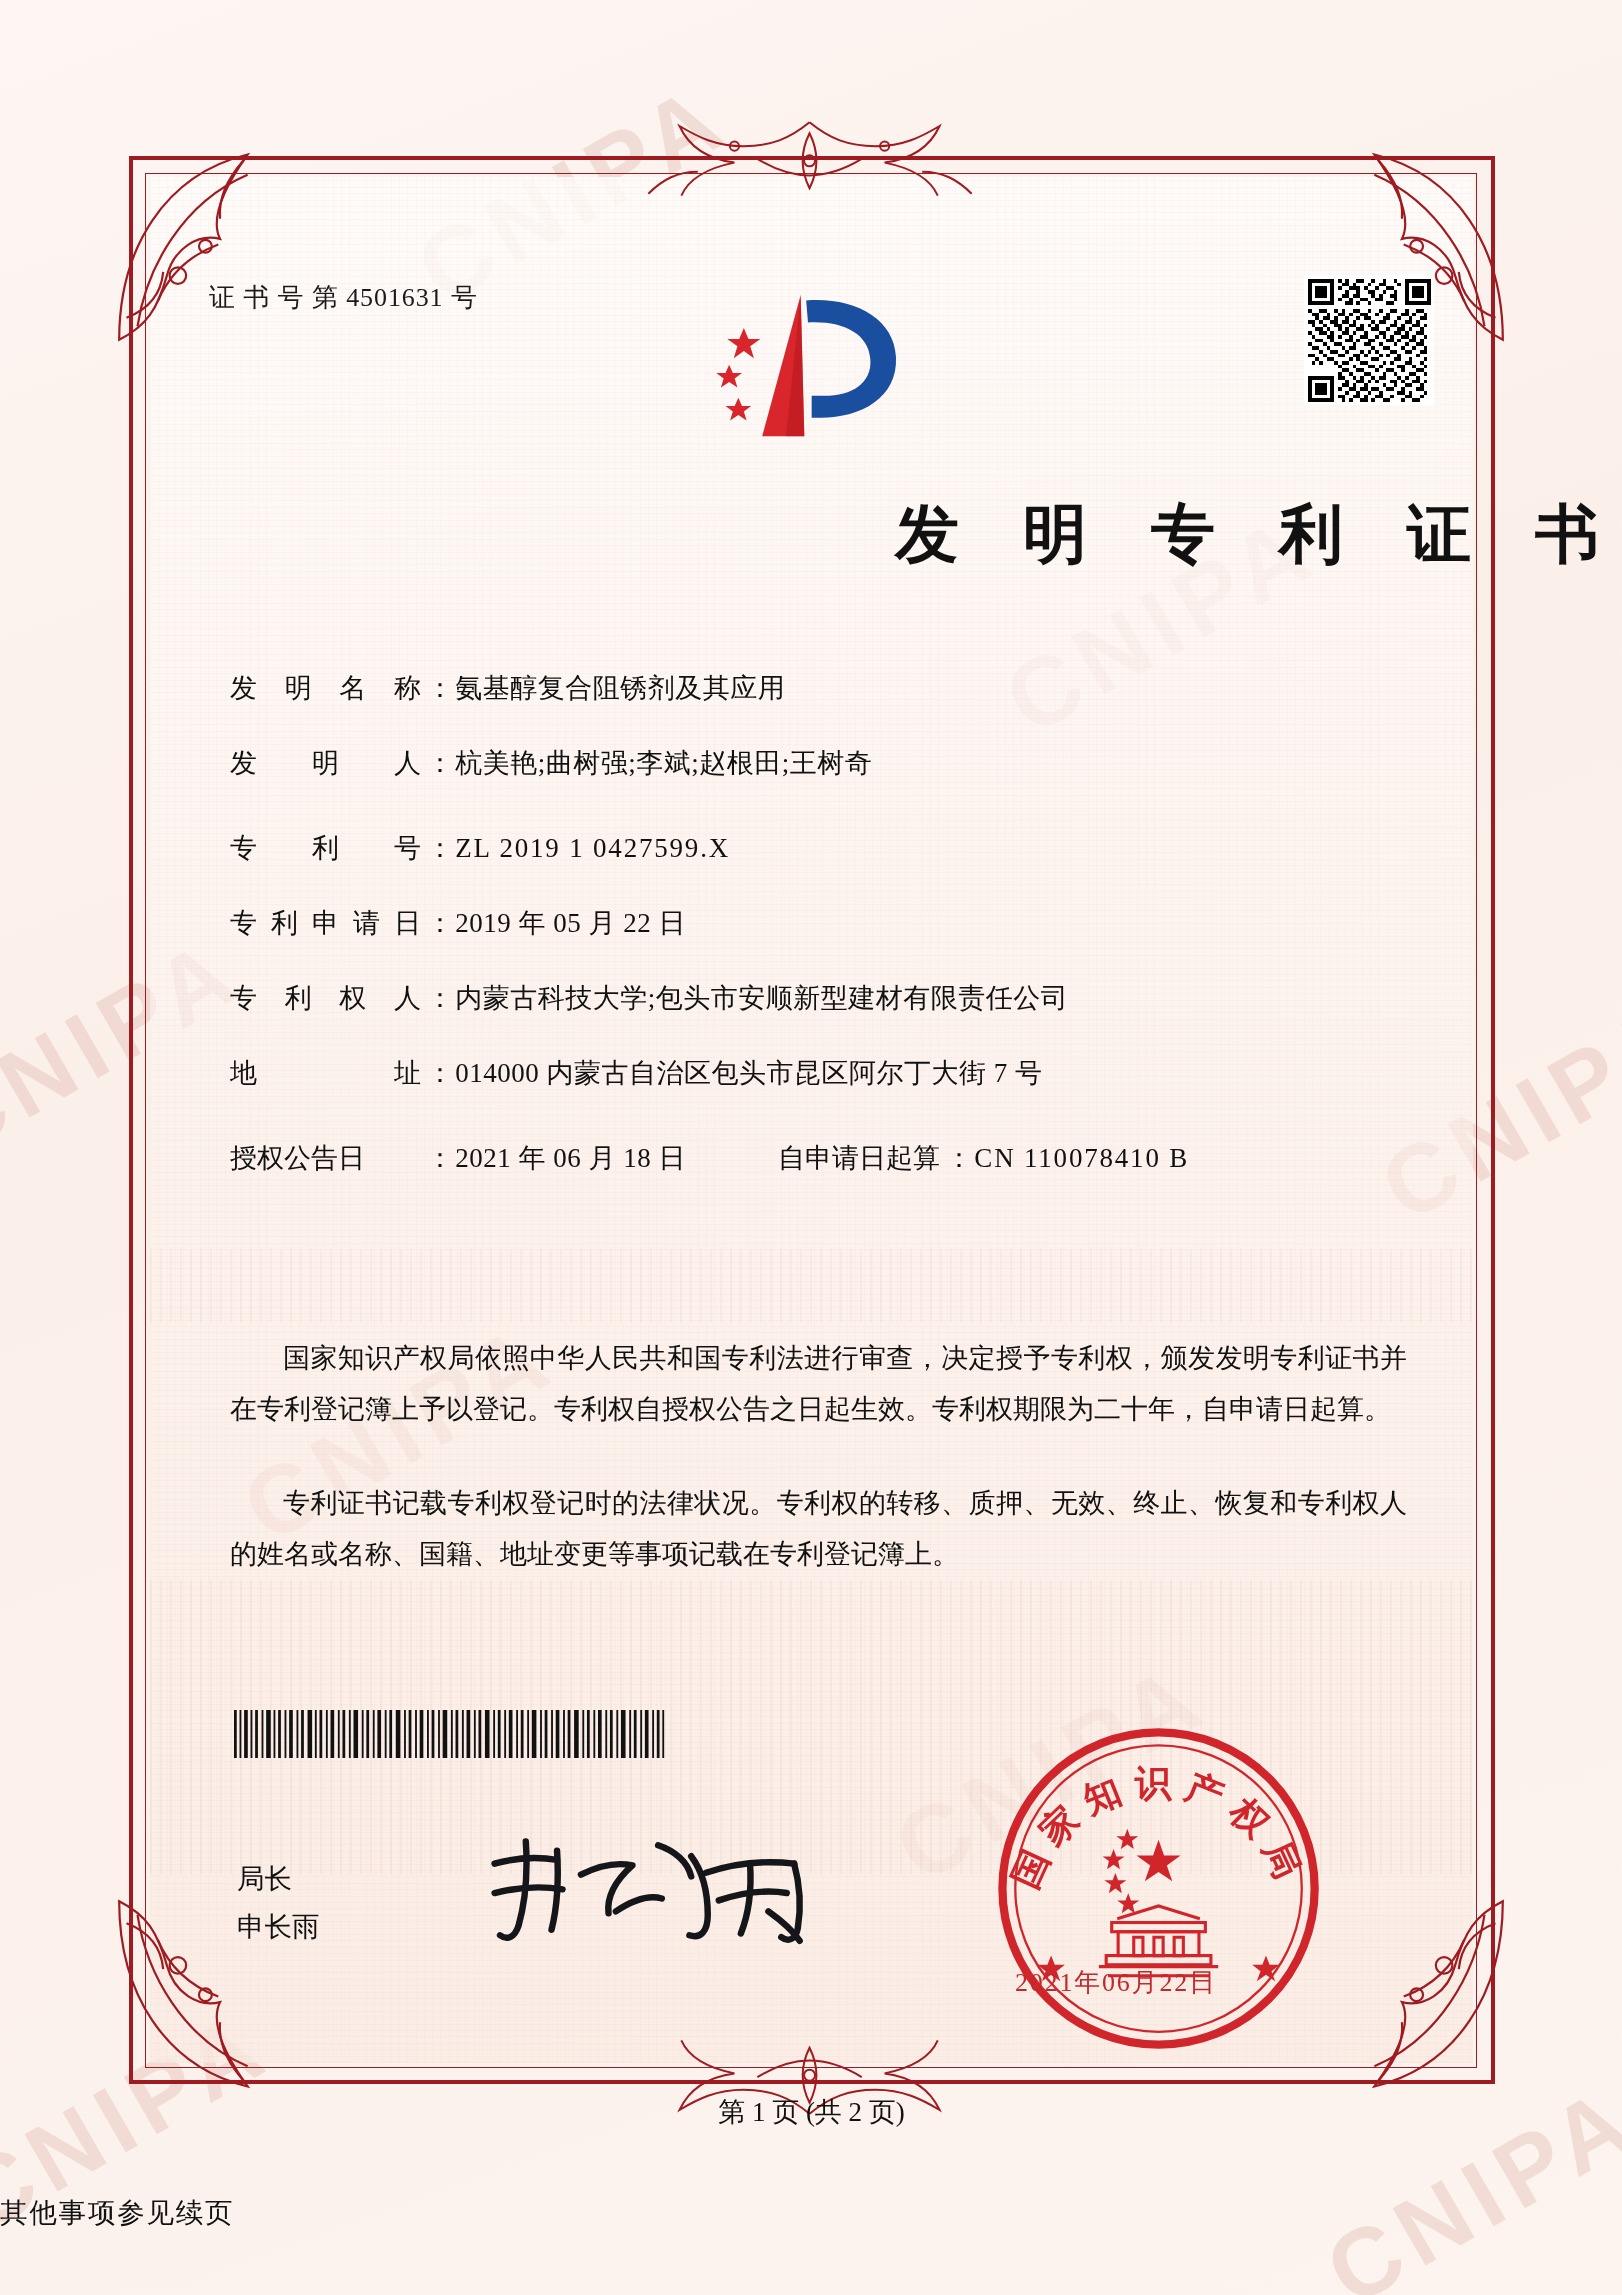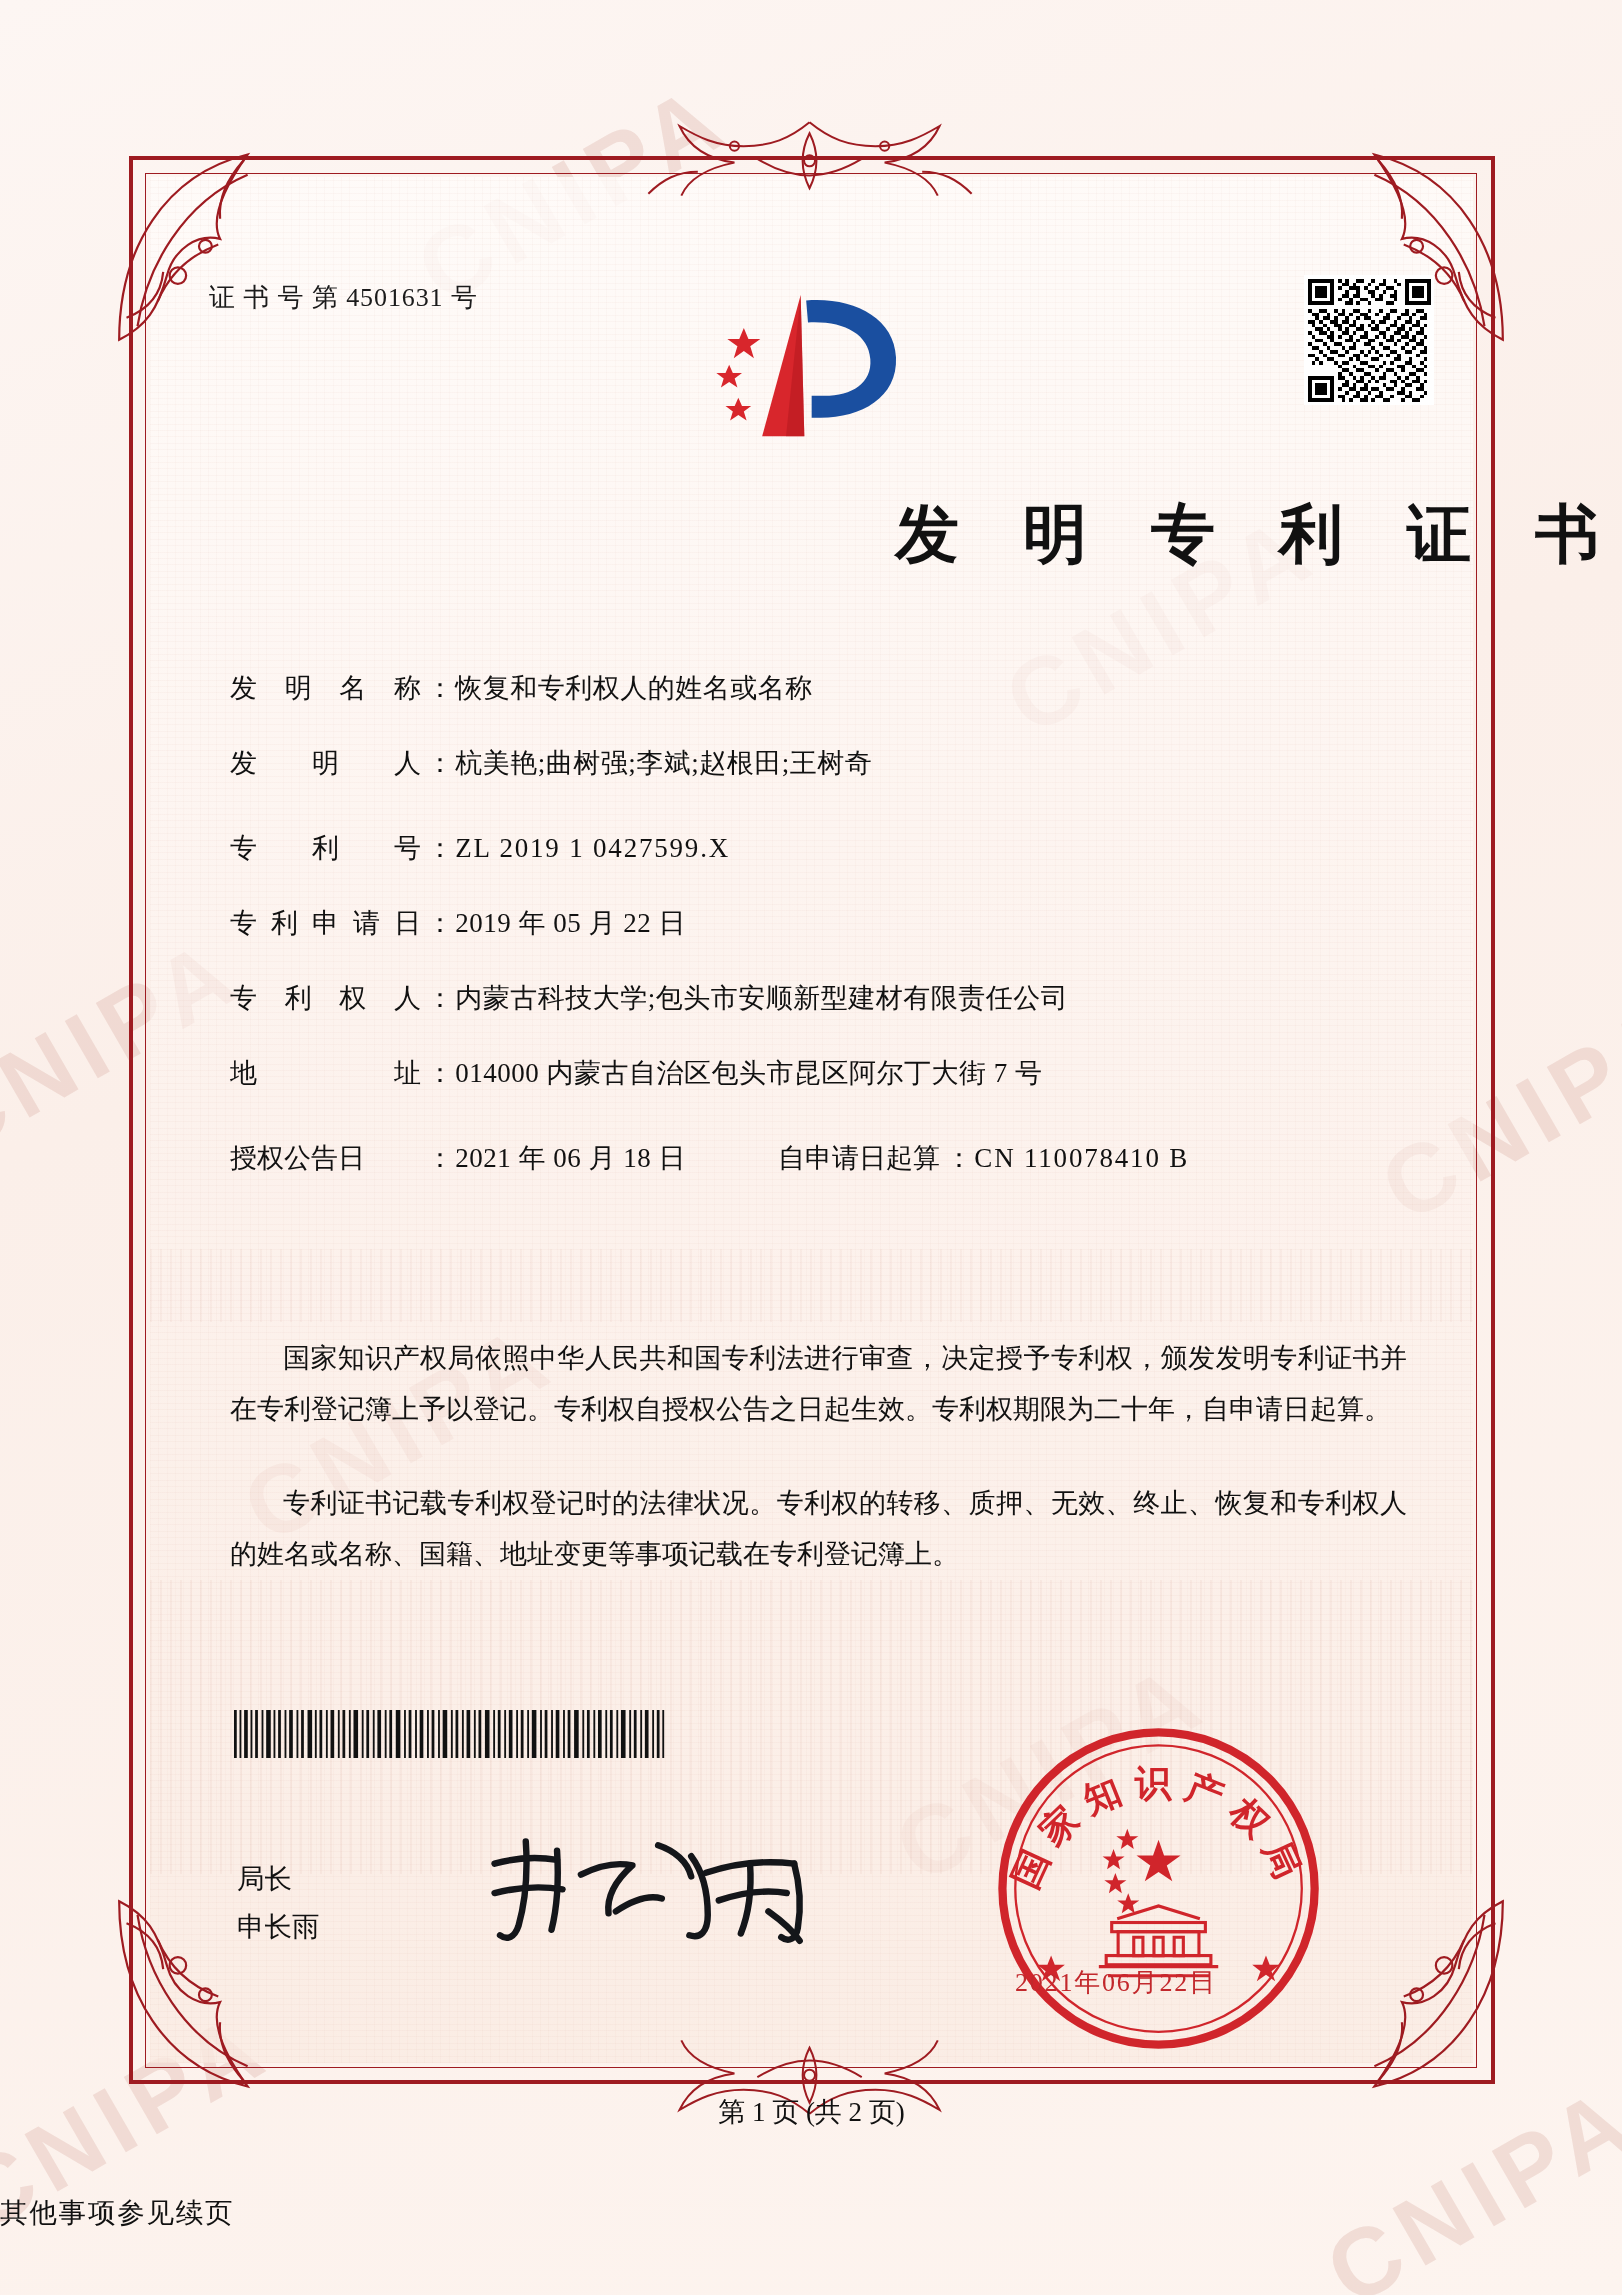--- a/index.html
+++ b/index.html
@@ -656,21 +656,21 @@
   <div class="fields">
 
     <div class="row">
       <span class="lbl">
           <span>发</span>
           <span>明</span>
           <span>名</span>
           <span>称</span>
         </span>
       <span class="colon">：</span>
-      <span class="val">恢复和专利权人的姓名或名称</span>
+      <span class="val">氨基醇复合阻锈剂及其应用</span>
     </div>
 
     <div class="row">
       <span class="lbl">
           <span>发</span>
           <span>明</span>
           <span>人</span>
         </span>
       <span class="colon">：</span>
       <span class="val">杭美艳;曲树强;李斌;赵根田;王树奇</span>

